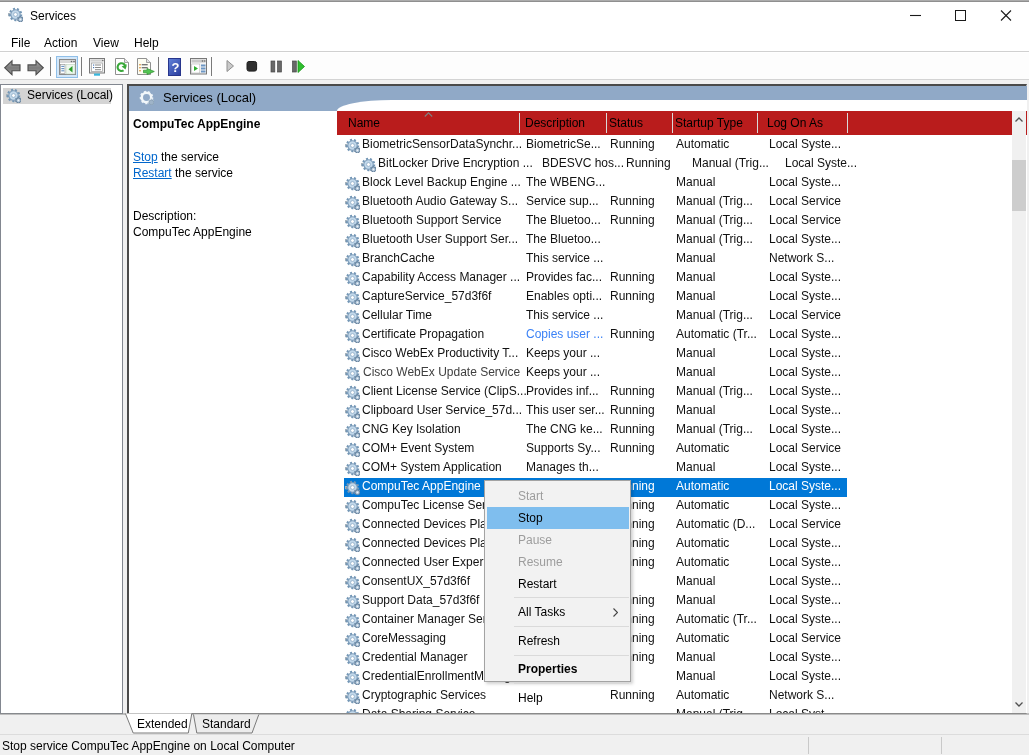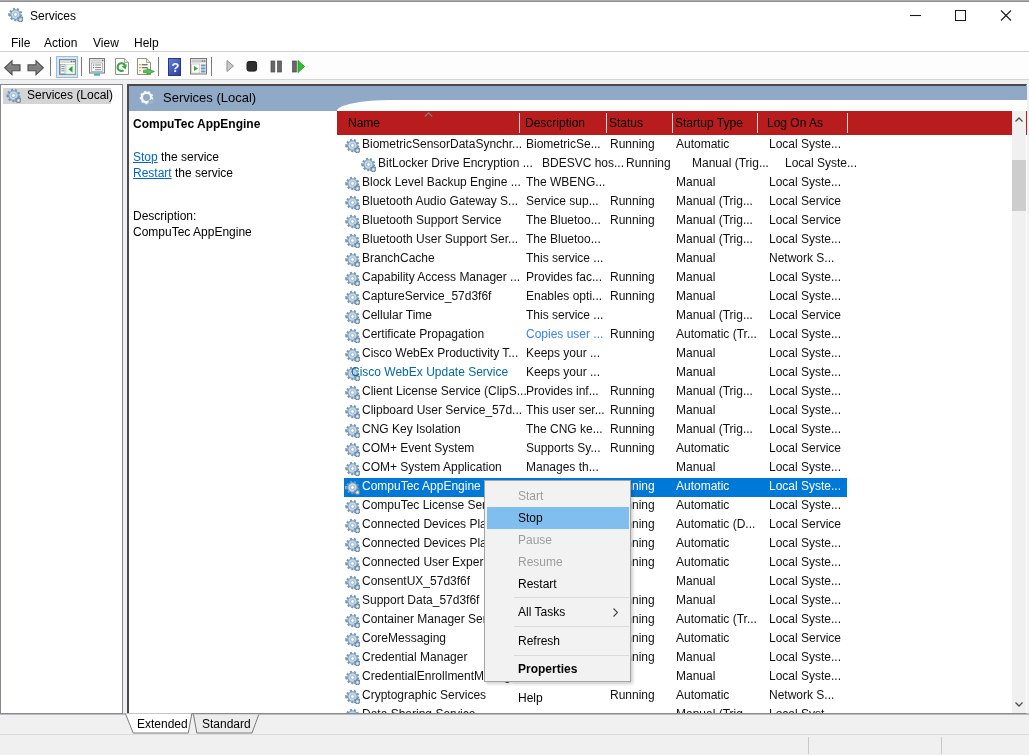--- a/index.html
+++ b/index.html
@@ -297,21 +297,21 @@
           </svg>
           <span style="position:absolute;left:25px;color:#111">Cisco WebEx Productivity T...</span>
           <span style="position:absolute;left:189px;color:#111">Keeps your ...</span>
           <span style="position:absolute;left:339px;color:#111">Manual</span>
           <span style="position:absolute;left:432px;color:#111">Local Syste...</span>
         </div>
 <div class="row" style="position:absolute;left:0;top:253.0px;width:689px;height:19.0px;line-height:17px">
           <svg style="position:absolute;left:8px;top:2px" width="15" height="15" viewBox="0 0 14 14">
             <use href="#gearbig"></use>
           </svg>
-          <span style="position:absolute;left:14px;color:#0369a1">Cisco WebEx Update Service</span>
+          <span style="position:absolute;left:26px;color:#404040">Cisco WebEx Update Service</span>
           <span style="position:absolute;left:189px;color:#111">Keeps your ...</span>
           <span style="position:absolute;left:339px;color:#111">Manual</span>
           <span style="position:absolute;left:432px;color:#111">Local Syste...</span>
         </div>
 <div class="row" style="position:absolute;left:0;top:272.0px;width:689px;height:19.0px;line-height:17px">
           <svg style="position:absolute;left:8px;top:2px" width="15" height="15" viewBox="0 0 14 14">
             <use href="#gearbig"></use>
           </svg>
           <span style="position:absolute;left:25px;color:#111">Client License Service (ClipS...</span>
           <span style="position:absolute;left:189px;color:#111">Provides inf...</span>
@@ -530,15 +530,16 @@
     <polygon points="125.4,0.5 191.8,0.5 188.3,20 133.2,20" fill="#fff" stroke="none"></polygon>
     <path d="M125.4 0.5 L133.2 20 L188.3 20 L191.8 0.5" fill="none" stroke="#7a7a7a" stroke-width="1"></path>
     <polygon points="193.5,1.5 258.8,1.5 252,20 196.8,20" fill="#ececec" stroke="none"></polygon>
     <path d="M193.5 1.5 L196.8 20 L252 20 L258.8 1.5" fill="none" stroke="#7a7a7a" stroke-width="1"></path>
     <text x="137" y="15" font-family="Liberation Sans, sans-serif" font-size="12" fill="#000">Extended</text>
     <text x="202" y="15" font-family="Liberation Sans, sans-serif" font-size="12" fill="#000">Standard</text>
   </svg>
 </div>
 
 <div class="abs" style="left:0;top:734px;width:1029px;height:21px;background:#f0f0f0;border-top:1px solid #dcdcdc">
+  <span class="abs" style="left:2px;top:4px">Stop service CompuTec AppEngine on Local Computer</span>
   <div class="abs" style="left:808px;top:2px;width:1px;height:17px;background:#c9c9c9"></div>
   <div class="abs" style="left:941px;top:2px;width:1px;height:17px;background:#c9c9c9"></div>
 </div>
 
 </body></html>

